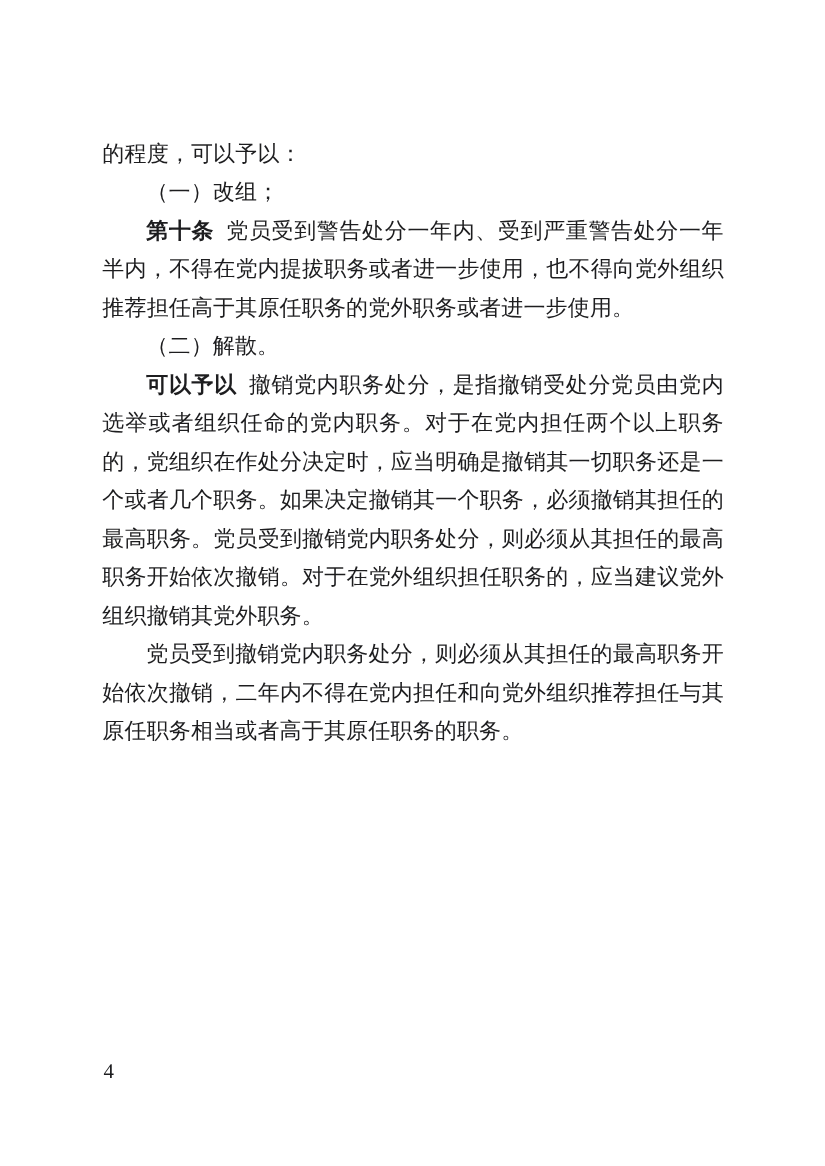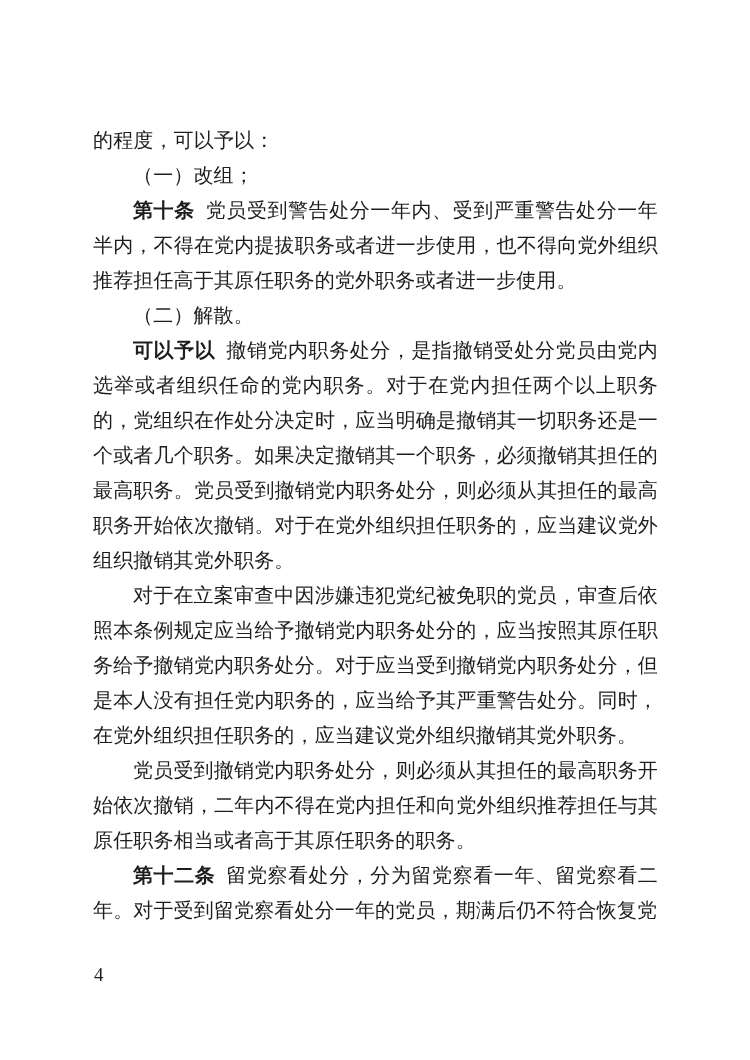--- a/index.html
+++ b/index.html
@@ -63,22 +63,20 @@
     <p class="para">的程度，可以予以：</p>
 
     <p class="para indent">（一）改组；</p>
 
     <p class="para indent"><span class="lead">第十条</span><span>党员受到警告处分一年内、受到严重警告处分一年半内，不得在党内提拔职务或者进一步使用，也不得向党外组织推荐担任高于其原任职务的党外职务或者进一步使用。</span></p>
 
     <p class="para indent">（二）解散。</p>
 
     <p class="para indent"><span class="lead">可以予以</span><span>撤销党内职务处分，是指撤销受处分党员由党内选举或者组织任命的党内职务。对于在党内担任两个以上职务的，党组织在作处分决定时，应当明确是撤销其一切职务还是一个或者几个职务。如果决定撤销其一个职务，必须撤销其担任的最高职务。党员受到撤销党内职务处分，则必须从其担任的最高职务开始依次撤销。对于在党外组织担任职务的，应当建议党外组织撤销其党外职务。</span></p>
 
-    <p class="para indent">对于在立案审查中因涉嫌违犯党纪被免职的党员，审查后依照本条例规定应当给予撤销党内职务处分的，应当按照其原任职务给予撤销党内职务处分。对于应当受到撤销党内职务处分，但是本人没有担任党内职务的，应当给予其严重警告处分。同时，在党外组织担任职务的，应当建议党外组织撤销其党外职务。</p>
 
     <p class="para indent">党员受到撤销党内职务处分，则必须从其担任的最高职务开始依次撤销，二年内不得在党内担任和向党外组织推荐担任与其原任职务相当或者高于其原任职务的职务。</p>
 
-    <p class="para indent"><span class="lead">第十二条</span><span>留党察看处分，分为留党察看一年、留党察看二年。对于受到留党察看处分一年的党员，期满后仍不符合恢复党</span></p>
 
   </div>
 
   <div class="page-num">4</div>
 </div>
 
 </body></html>

